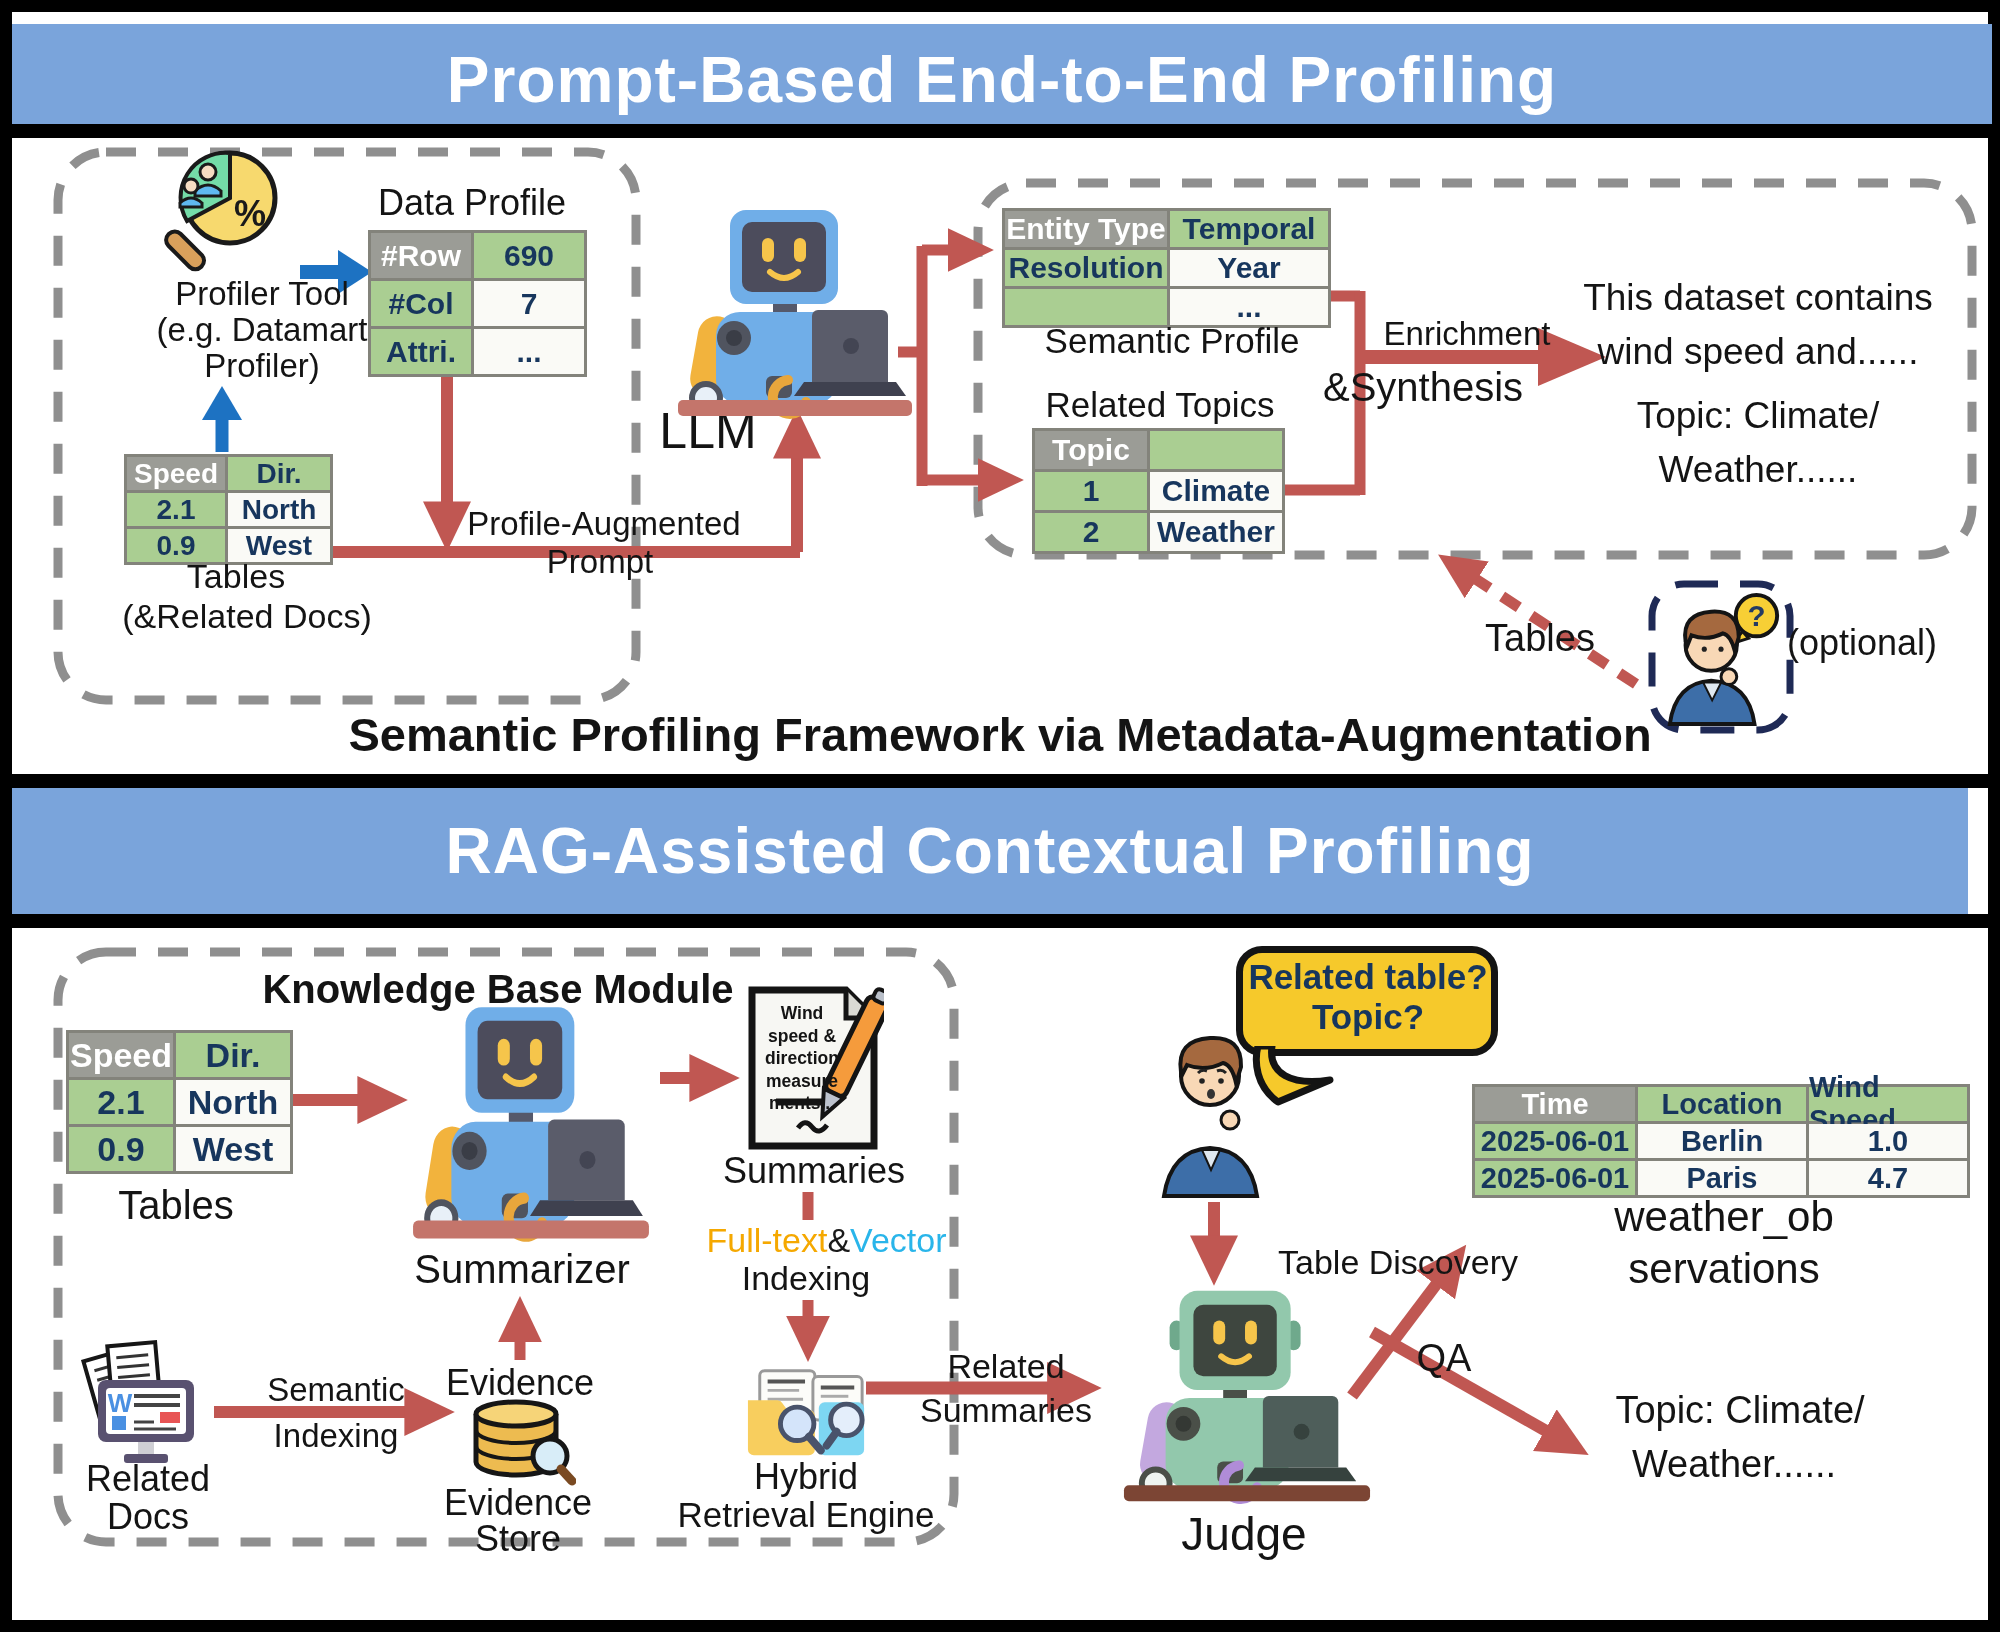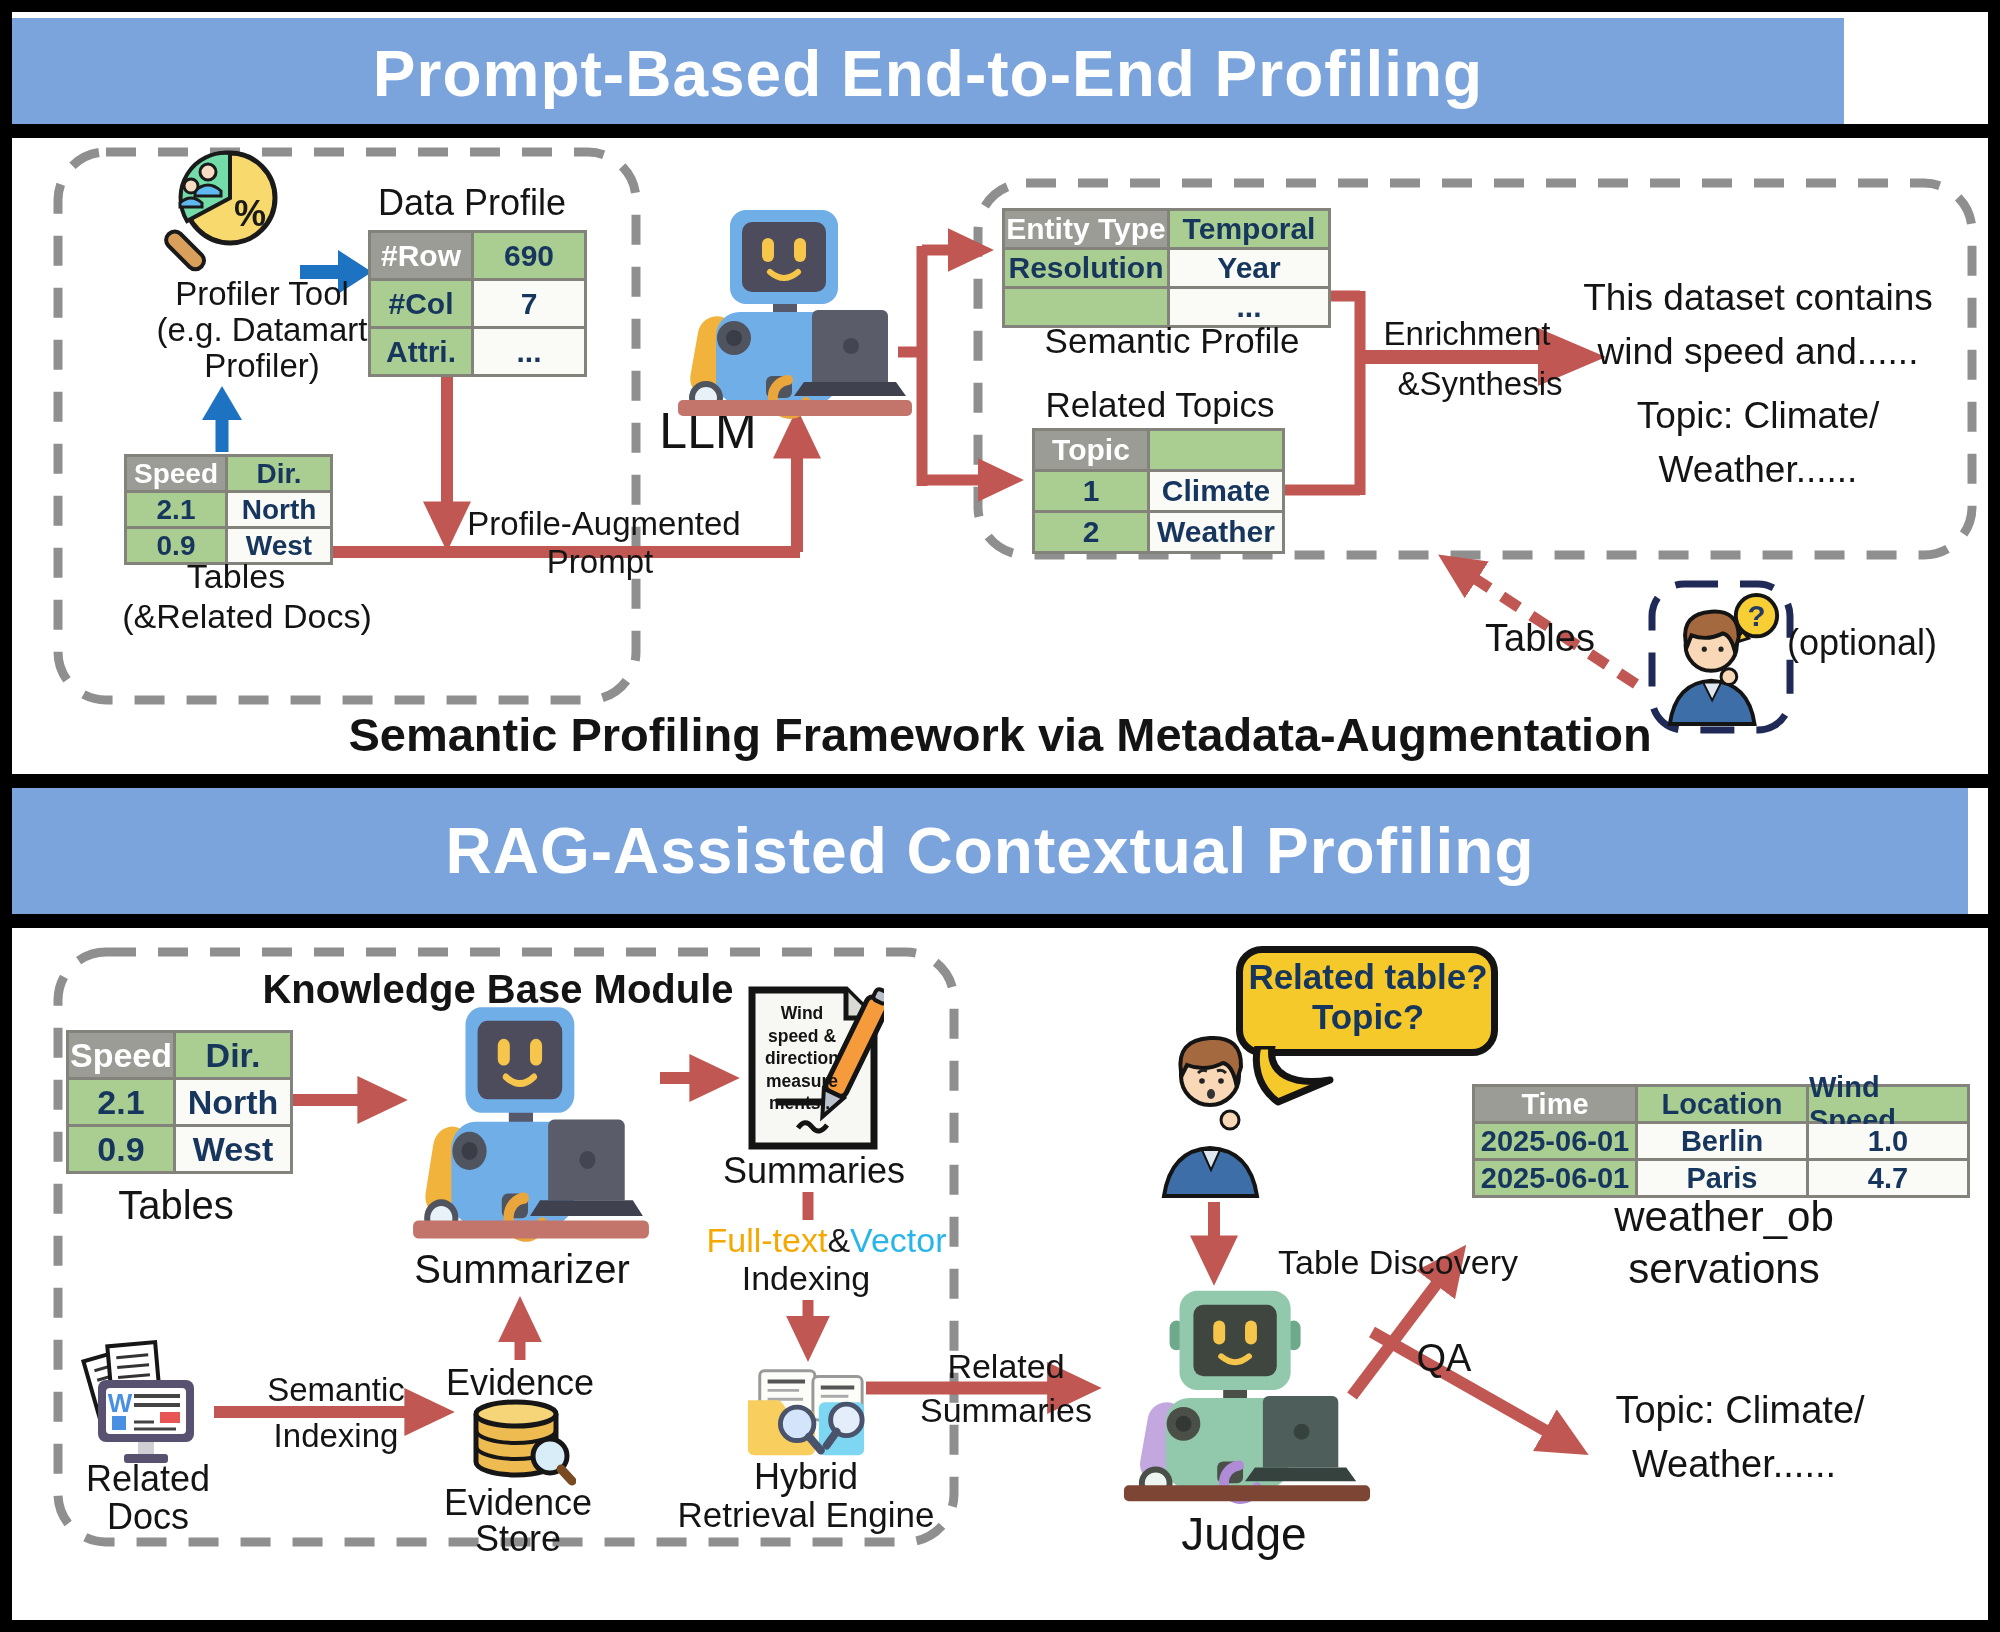--- a/index.html
+++ b/index.html
@@ -28,21 +28,21 @@
 </head>
 <body>
 
 <div id="canvas">
 
   <div class="frame" style="left:0;top:0;width:2000px;height:12px"></div>
   <div class="frame" style="left:0;top:1620px;width:2000px;height:12px"></div>
   <div class="frame" style="left:0;top:0;width:12px;height:1632px"></div>
   <div class="frame" style="left:1988px;top:0;width:12px;height:1632px"></div>
 
-  <div class="banner" style="left:12px;top:18px;width:1832px;height:112px">
+  <div class="banner" style="left:12px;top:24px;width:1980px;height:112px">
     <span>Prompt-Based End-to-End Profiling</span>
   </div>
   <div class="frame" style="left:0;top:124px;width:2000px;height:14px"></div>
 
   <div class="frame" style="left:0;top:774px;width:2000px;height:14px"></div>
   <div class="banner" style="left:12px;top:788px;width:1956px;height:126px">
     <span>RAG-Assisted Contextual Profiling</span>
   </div>
   <div class="frame" style="left:0;top:914px;width:2000px;height:14px"></div>
 
@@ -167,21 +167,21 @@
   <div class="tbl" style="left:1032px;top:428px;grid-template-columns:112px 132px;grid-auto-rows:38px;font-size:30px">
     <div class="c hg">Topic</div>
     <div class="c g"></div>
     <div class="c g">1</div>
     <div class="c">Climate</div>
     <div class="c g">2</div>
     <div class="c">Weather</div>
   </div>
 
   <div class="lbl cx" style="left:1467px;top:316px;font-size:33px">Enrichment</div>
-  <div class="lbl cx" style="left:1480px;top:366px;font-size:33px">&amp;Synthesis</div>
+  <div class="lbl cx" style="left:1423px;top:366px;font-size:40px">&amp;Synthesis</div>
 
   <div class="lbl cx" style="left:1758px;top:278px;font-size:37px">This dataset contains</div>
   <div class="lbl cx" style="left:1758px;top:332px;font-size:37px">wind speed and......</div>
   <div class="lbl cx" style="left:1758px;top:396px;font-size:37px">Topic: Climate/</div>
   <div class="lbl cx" style="left:1758px;top:450px;font-size:37px">Weather......</div>
 
   <div class="lbl cx" style="left:1540px;top:618px;font-size:38px">Tables</div>
   <div class="lbl cx" style="left:1862px;top:624px;font-size:36px">(optional)</div>
 
   <svg class="icon" style="left:1658px;top:590px" width="128" height="136" viewBox="0 0 130 138">

